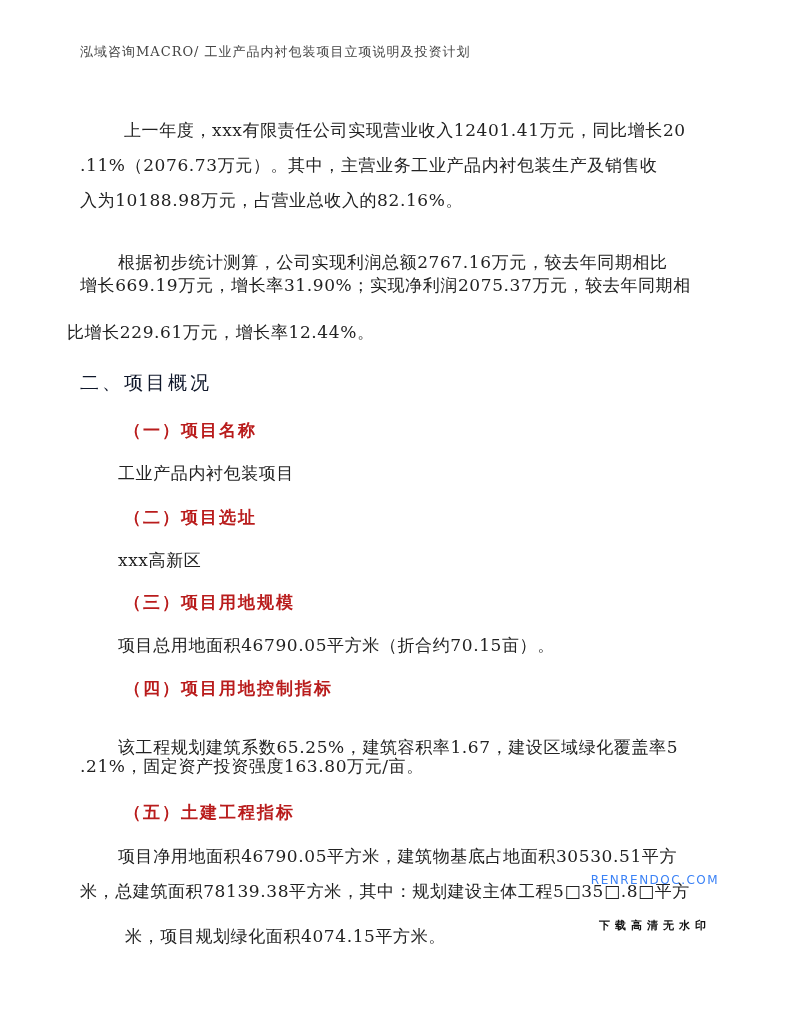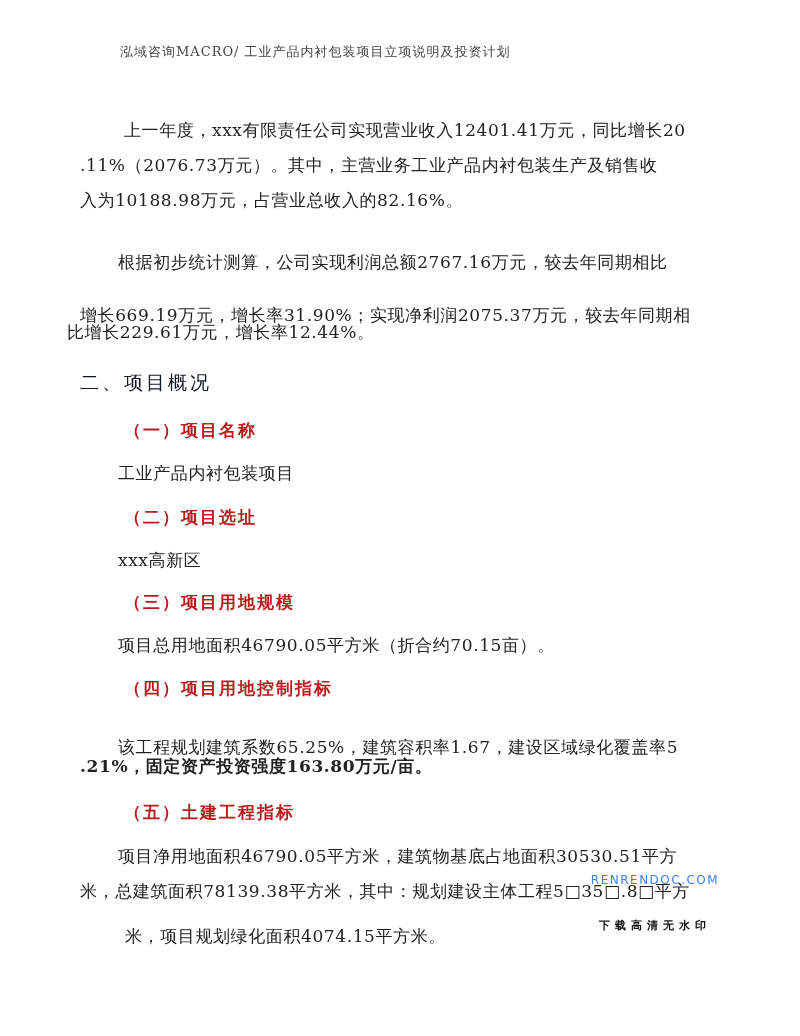--- a/index.html
+++ b/index.html
@@ -3,21 +3,20 @@
   <meta charset="utf-8">
   <style>
     html, body { margin: 0; padding: 0; }
     body {
       width: 800px; height: 1036px; background: #ffffff; position: relative; overflow: hidden;
       font-family: "DejaVu Serif", "Liberation Serif", serif; color: #222;
     }
     .header {
       position: absolute; left: 80px; top: 43px; font-size: 13px; color: #444; letter-spacing: 1px;
       white-space: nowrap;
-      margin-left: 40px;
     }
     .line {
       position: absolute; white-space: nowrap; font-size: 17px; color: #222; letter-spacing: 0.6px;
     }
     .h1 {
       position: absolute; left: 80px; font-size: 19px; font-weight: normal;
       font-family: "DejaVu Sans", "Liberation Sans", sans-serif; color: #0f172a; letter-spacing: 3px;
     }
     .h2 {
       position: absolute; left: 124px; font-size: 17px; font-weight: bold;
@@ -37,38 +36,38 @@
 <div class="header">泓域咨询MACRO/ 工业产品内衬包装项目立项说明及投资计划</div>
 
 <div>
   <div class="line" style="left:124px; top:119px;">上一年度，xxx有限责任公司实现营业收入12401.41万元，同比增长20</div>
   <div class="line" style="left:80px; top:154px;">.11%（2076.73万元）。其中，主营业务工业产品内衬包装生产及销售收</div>
   <div class="line" style="left:80px; top:189px;">入为10188.98万元，占营业总收入的82.16%。</div>
 </div>
 
 <div>
   <div class="line" style="left:118px; top:251px;">根据初步统计测算，公司实现利润总额2767.16万元，较去年同期相比</div>
-  <div class="line" style="left:80px; top:304px;">增长669.19万元，增长率31.90%；实现净利润2075.37万元，较去年同期相</div>
+  <div class="line" style="left:80px; top:274px;">增长669.19万元，增长率31.90%；实现净利润2075.37万元，较去年同期相</div>
   <div class="line" style="left:67px; top:321px;">比增长229.61万元，增长率12.44%。</div>
 </div>
 
 <div class="h1" style="top:370px;">二、项目概况</div>
 
 <div class="h2" style="top:419px;">（一）项目名称</div>
 <div class="line" style="left:118px; top:462px;">工业产品内衬包装项目</div>
 
 <div class="h2" style="top:506px;">（二）项目选址</div>
 <div class="line" style="left:118px; top:549px;">xxx高新区</div>
 
 <div class="h2" style="top:591px;">（三）项目用地规模</div>
 <div class="line" style="left:118px; top:634px;">项目总用地面积46790.05平方米（折合约70.15亩）。</div>
 
 <div class="h2" style="top:677px;">（四）项目用地控制指标</div>
 <div class="line" style="left:118px; top:720px;margin-top:16px;">该工程规划建筑系数65.25%，建筑容积率1.67，建设区域绿化覆盖率5</div>
-<div class="line" style="left:80px; top:755px;font-weight:bold;">.21%，固定资产投资强度163.80万元/亩。</div>
+<div class="line" style="left:80px; top:755px;">.21%，固定资产投资强度163.80万元/亩。</div>
 
 <div class="h2" style="top:801px;">（五）土建工程指标</div>
 <div class="line" style="left:118px; top:845px;">项目净用地面积46790.05平方米，建筑物基底占地面积30530.51平方</div>
 <div class="line" style="left:80px; top:880px;">米，总建筑面积78139.38平方米，其中：规划建设主体工程5□35□.8□平方</div>
 <div class="line" style="left:80px; top:925px;margin-left:45px;">米，项目规划绿化面积4074.15平方米。</div>
 
 <div class="watermark">
   <div class="wm-url">RENRENDOC.COM</div>
   <div class="wm-tag">下载高清无水印</div>
 </div>

